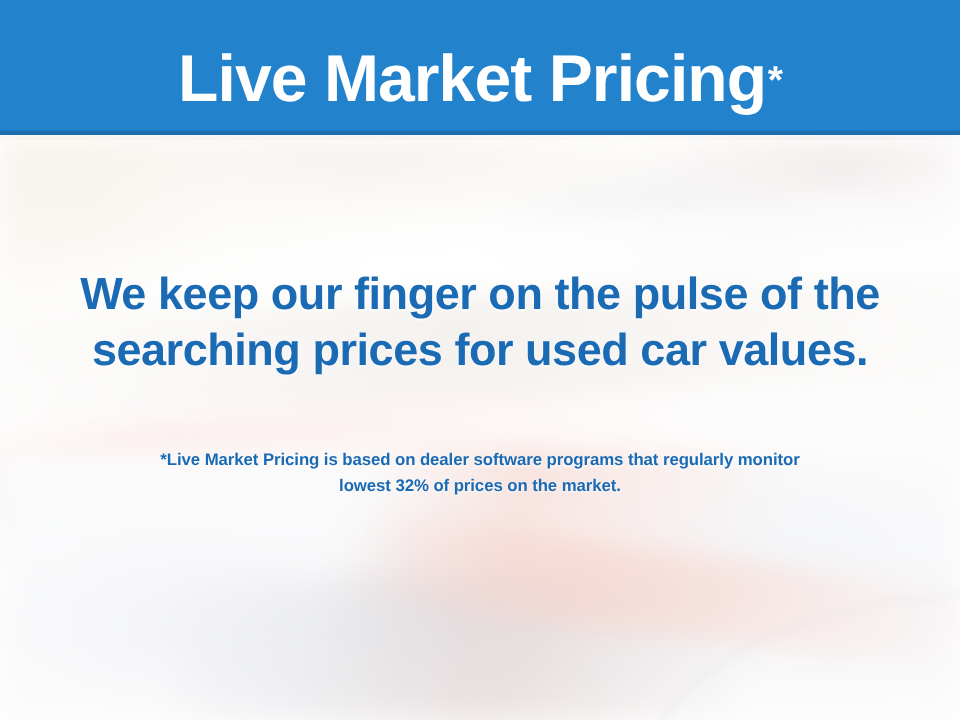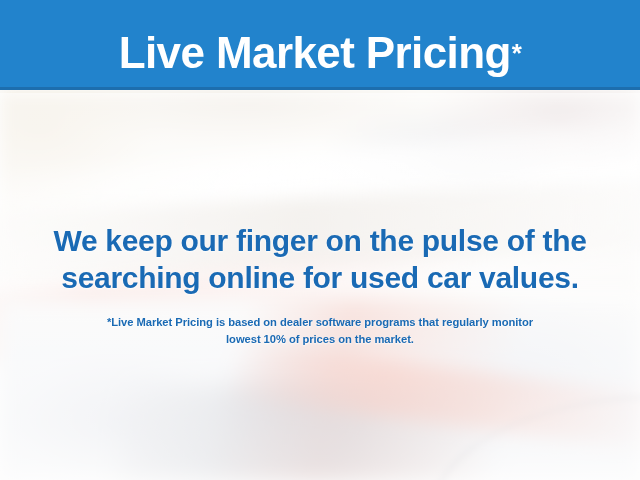--- a/index.html
+++ b/index.html
@@ -133,31 +133,30 @@
     position: absolute;
     top: 178px; left: 0;
     width: 640px;
     text-align: center;
     color: #1a6ab4;
     font-size: 30px;
     font-weight: bold;
     line-height: 37px;
     letter-spacing: -0.3px;
     text-shadow: 0 1px 2px rgba(255,255,255,0.85);
-    margin-top: 44px;
   }
   #headline .hl {
     display: block;
     white-space: nowrap;
   }
 
   
   #disclaimer {
     position: absolute;
-    top: 314px; left: 20px;
+    top: 299px; left: 20px;
     width: 600px;
     text-align: center;
     color: #1a6ab4;
     font-size: 11.2px;
     font-weight: bold;
     line-height: 17px;
     letter-spacing: -0.05px;
     text-shadow: 0 1px 2px rgba(255,255,255,0.9);
   }
   #disclaimer .dl {
@@ -181,21 +180,21 @@
   <div class="bg-layer bg-veil"></div>
 
   <div id="header-band"></div>
   <div id="header-title">
     <span>Live Market Pricing</span>
       <span class="star">*</span>
   </div>
 
   <div id="headline">
     <span class="hl">We keep our finger on the pulse of the</span>
-    <span class="hl">searching online for used car values.</span>
+    <span class="hl">searching prices for used car values.</span>
   </div>
 
   <div id="disclaimer">
     <span class="dl">*Live Market Pricing is based on dealer software programs that regularly monitor</span>
-    <span class="dl">lowest 10% of prices on the market.</span>
+    <span class="dl">lowest 32% of prices on the market.</span>
   </div>
 
 </div>
 
 </body></html>

